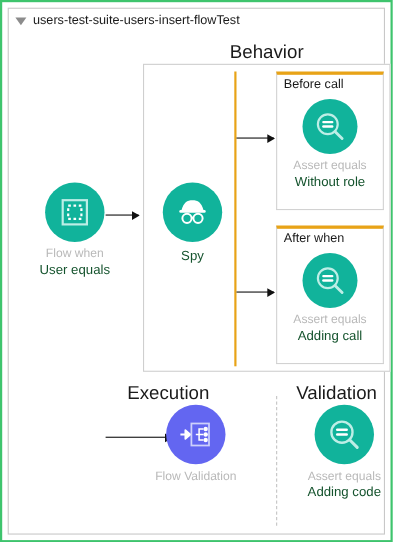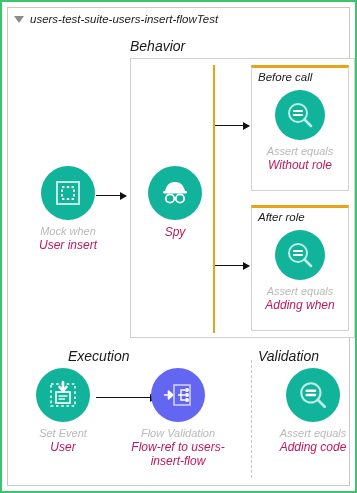--- a/index.html
+++ b/index.html
@@ -14,21 +14,20 @@
     border:2px solid #3ec46d;
     box-sizing:border-box;
     background:#ffffff;
   }
   .inner{
     position:absolute;
     left:5px;top:5px;right:5px;bottom:5px;
     border:1px solid #c8c8c8;
     box-sizing:border-box;
     background:#ffffff;
-    font-style:italic;
   }
 
   
   .header{
     position:absolute;left:0;top:0;right:0;height:22px;
     display:flex;align-items:center;
     padding-left:6px;box-sizing:border-box;
   }
   .tri{
     width:0;height:0;
@@ -37,22 +36,22 @@
     border-top:7px solid #8c8c8c;
     margin-right:6px;
   }
   .title{
     font-size:11.5px;color:#1a1a1a;white-space:nowrap;
   }
 
   
   .caption{
     position:absolute;
-    font-size:14px;color:#1a1a1a;
-    white-space:nowrap;
+    font-size:17px;color:#1a1a1a;
+    text-align:center;white-space:nowrap;
   }
 
   
   .behavior-panel{
     position:absolute;
     left:122px;top:50px;width:225px;height:280px;
     border:1px solid #cfcfcf;box-sizing:border-box;
     background:#fff;
   }
   .orange-rail{
@@ -89,21 +88,21 @@
     display:flex;align-items:center;justify-content:center;
     flex:none;
   }
   .circle.purple{background:#6366f1;}
   .circle.small{width:50px;height:50px;}
   .node-type{
     font-size:11px;color:#b9b9b9;
     margin-top:5px;text-align:center;line-height:1.15;
   }
   .node-label{
-    font-size:12px;color:#be185d;
+    font-size:12px;color:#14532d;
     text-align:center;line-height:1.18;
   }
 
   
   #node-mock{left:5px;top:158px;}
   #node-spy{left:112px;top:158px;}
   #node-assert-before{left:0px;top:22px;width:96px;}
   #node-assert-after{left:0px;top:22px;width:96px;}
   #node-setevent{left:0px;top:360px;}
   #node-flowref{left:115px;top:360px;}
@@ -170,45 +169,45 @@
             <line x1="9" y1="15" x2="17" y2="15" stroke="#ffffff" stroke-width="2.2" stroke-linecap="round"></line>
             <line x1="19.5" y1="19.5" x2="26" y2="26" stroke="#bdeee6" stroke-width="2.6" stroke-linecap="round"></line>
           </svg>
         </div>
         <div class="node-type">Assert equals</div>
         <div class="node-label">Without role</div>
       </div>
     </div>
 
     <div class="callbox" id="box-after">
-      <div class="callbox-title">After role</div>
+      <div class="callbox-title">After when</div>
       <div class="node" id="node-assert-after">
         <div class="circle small">
           <svg width="30" height="30" viewBox="0 0 30 30">
             <circle cx="13" cy="13" r="9" fill="none" stroke="#bdeee6" stroke-width="2"></circle>
             <line x1="9" y1="11" x2="17" y2="11" stroke="#ffffff" stroke-width="2.2" stroke-linecap="round"></line>
             <line x1="9" y1="15" x2="17" y2="15" stroke="#ffffff" stroke-width="2.2" stroke-linecap="round"></line>
             <line x1="19.5" y1="19.5" x2="26" y2="26" stroke="#bdeee6" stroke-width="2.6" stroke-linecap="round"></line>
           </svg>
         </div>
         <div class="node-type">Assert equals</div>
-        <div class="node-label">Adding when</div>
+        <div class="node-label">Adding call</div>
       </div>
     </div>
   </div>
 
   <div class="node" id="node-mock">
     <div class="circle">
       <svg width="30" height="30" viewBox="0 0 30 30">
         <rect x="4" y="4" width="22" height="22" fill="none" stroke="#bdeee6" stroke-width="2"></rect>
         <rect x="9" y="9" width="12" height="12" fill="none" stroke="#ffffff" stroke-width="2" stroke-dasharray="2.4 2.4"></rect>
       </svg>
     </div>
-    <div class="node-type">Mock when</div>
-    <div class="node-label">User insert</div>
+    <div class="node-type">Flow when</div>
+    <div class="node-label">User equals</div>
   </div>
 
   <div class="arrow" id="arrow-mock-spy"></div>
 
   <div class="node" id="node-spy">
     <div class="circle">
       <svg width="32" height="32" viewBox="0 0 32 32">
         <path d="M6 14 C8 7 11 5 16 5 C21 5 24 7 26 14 Z" fill="#ffffff"></path>
         <rect x="4" y="14" width="24" height="2.4" rx="1.2" fill="#ffffff"></rect>
         <circle cx="11" cy="21.5" r="4.2" fill="none" stroke="#ffffff" stroke-width="1.8"></circle>
@@ -218,49 +217,35 @@
     </div>
     <div class="node-type"></div>
     <div class="node-label">Spy</div>
   </div>
 
   <div class="caption" style="left:250px;top:340px;width:96px;">Validation</div>
   <div class="caption" style="left:60px;top:340px;width:170px;">Execution</div>
 
   <div class="vdivider"></div>
 
-  <div class="node" id="node-setevent">
-    <div class="circle">
-      <svg width="32" height="32" viewBox="0 0 32 32">
-        <rect x="4" y="5" width="24" height="22" fill="none" stroke="#bdeee6" stroke-width="2" stroke-dasharray="2.6 2.6"></rect>
-        <rect x="9" y="13" width="14" height="11" fill="none" stroke="#ffffff" stroke-width="1.6"></rect>
-        <line x1="11.5" y1="17" x2="20.5" y2="17" stroke="#ffffff" stroke-width="1.4"></line>
-        <line x1="11.5" y1="20" x2="18" y2="20" stroke="#ffffff" stroke-width="1.4"></line>
-        <path d="M16 3 L16 11 M12.5 8 L16 12 L19.5 8" fill="none" stroke="#ffffff" stroke-width="2.6" stroke-linecap="round" stroke-linejoin="round"></path>
-      </svg>
-    </div>
-    <div class="node-type">Set Event</div>
-    <div class="node-label">User</div>
-  </div>
 
   <div class="arrow" id="arrow-setevent-flowref"></div>
 
   <div class="node" id="node-flowref">
     <div class="circle purple">
       <svg width="32" height="32" viewBox="0 0 32 32">
         <path d="M2 16 L9 16 M6.5 12 L11 16 L6.5 20 Z" fill="#ffffff" stroke="#ffffff" stroke-width="1.6" stroke-linejoin="round"></path>
         <rect x="12" y="6" width="16" height="20" fill="none" stroke="#cdd0fb" stroke-width="1.6"></rect>
         <circle cx="25" cy="11" r="2" fill="#ffffff"></circle>
         <circle cx="25" cy="16" r="2" fill="#ffffff"></circle>
         <circle cx="25" cy="21" r="2" fill="#ffffff"></circle>
         <path d="M16 16 L19 16 L19 11 L23 11 M19 16 L23 16 M19 16 L19 21 L23 21" fill="none" stroke="#ffffff" stroke-width="1.4"></path>
       </svg>
     </div>
     <div class="node-type">Flow Validation</div>
-    <div class="node-label">Flow-ref to users-insert-flow</div>
   </div>
 
   <div class="node" id="node-validate">
     <div class="circle">
       <svg width="32" height="32" viewBox="0 0 30 30">
         <circle cx="13" cy="13" r="9" fill="none" stroke="#bdeee6" stroke-width="2"></circle>
         <line x1="9" y1="11" x2="17" y2="11" stroke="#ffffff" stroke-width="2.2" stroke-linecap="round"></line>
         <line x1="9" y1="15" x2="17" y2="15" stroke="#ffffff" stroke-width="2.2" stroke-linecap="round"></line>
         <line x1="19.5" y1="19.5" x2="26" y2="26" stroke="#bdeee6" stroke-width="2.6" stroke-linecap="round"></line>
       </svg>

